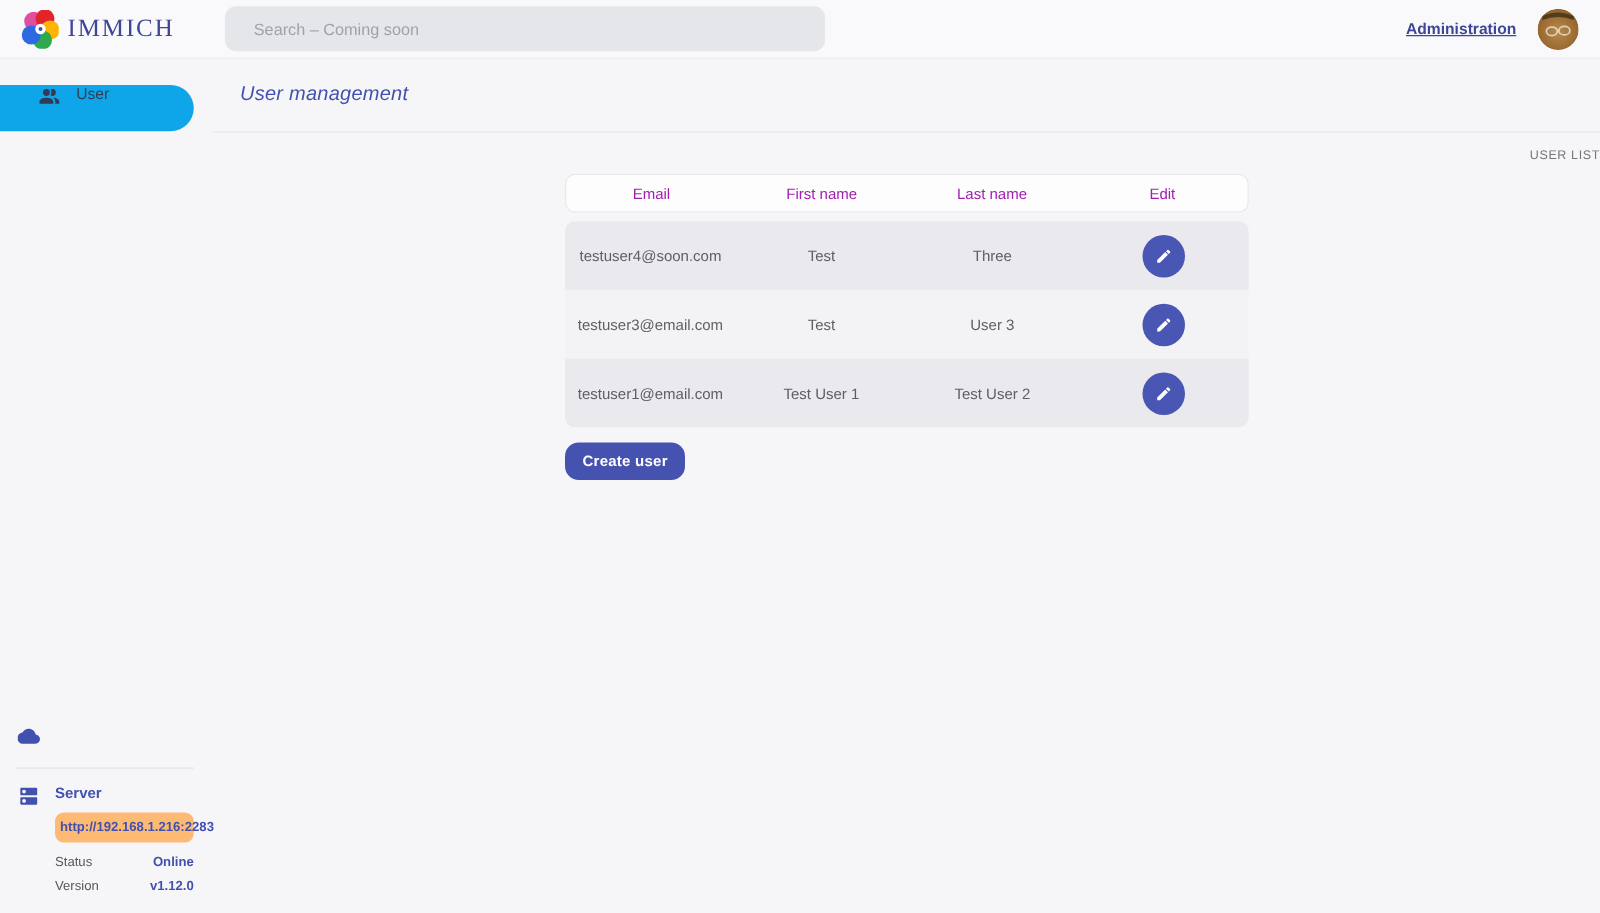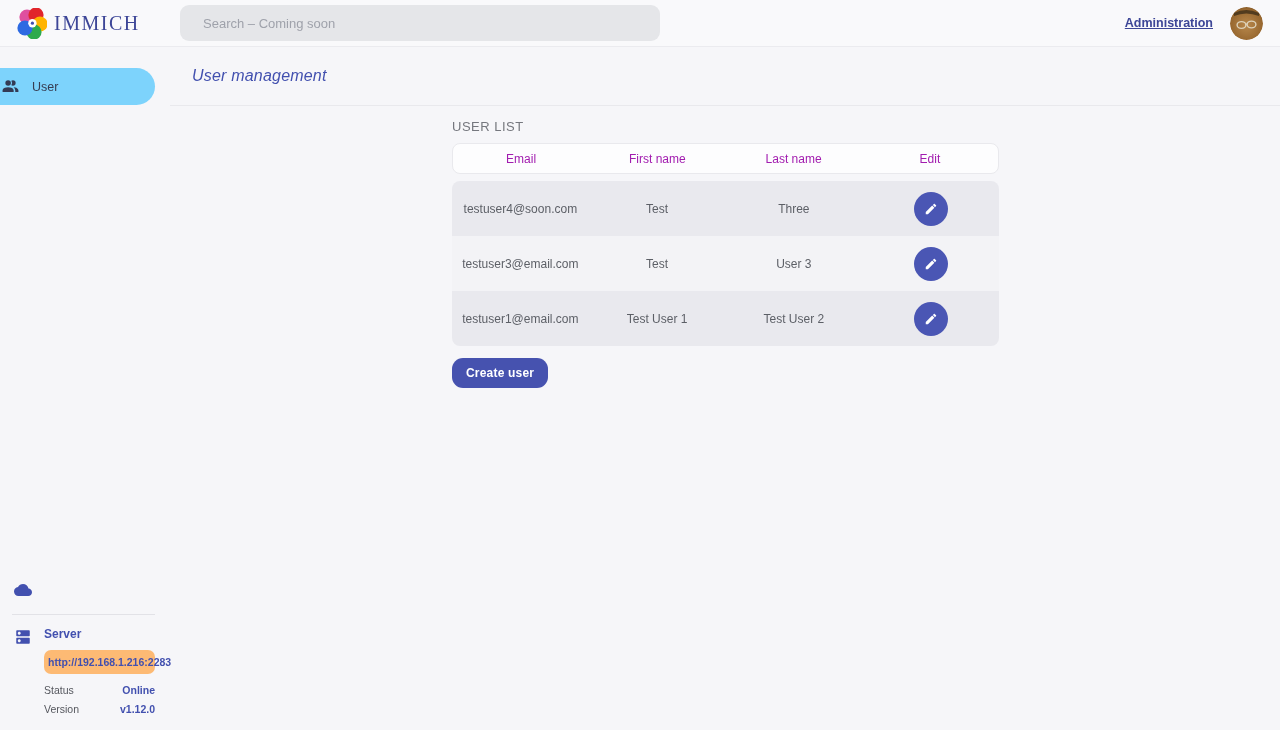--- a/index.html
+++ b/index.html
@@ -34,22 +34,22 @@
   }
   .search-input::placeholder { color: #9fa2ab; }
   .nav-right { margin-left: auto; display: flex; align-items: center; gap: 17px; padding-right: 17px; }
   .admin-link { font-size: 12.5px; font-weight: 700; color: #3d4697; text-decoration: underline; cursor: pointer; }
   .avatar { width: 33px; height: 33px; border-radius: 50%; overflow: hidden; cursor: pointer; flex: 0 0 auto; }
 
   
   .sidebar { position: absolute; top: 47px; left: 0; width: 170px; bottom: 0; }
   .side-item {
     margin-top: 21px; width: 155px; height: 37px;
-    background: #7dd3fc; border-radius: 0 19px 19px 0;
-    display: flex; align-items: center; gap: 12px; padding-left: 1px;
+    background: #0ea5e9; border-radius: 0 19px 19px 0;
+    display: flex; gap: 12px; padding-left: 30px;
     cursor: pointer;
   }
   .side-item-label { font-size: 12.5px; font-weight: 500; color: #373d52; }
 
   .side-bottom { position: absolute; bottom: 0; left: 0; width: 170px; padding-bottom: 15px; }
   .side-block { display: flex; gap: 12px; padding: 0 15px 0 14px; }
   .side-block .blk-icon { width: 18px; flex: 0 0 auto; padding-top: 1px; }
   .side-block .blk-content { flex: 1; min-width: 0; }
   .blk-title { font-size: 12px; font-weight: 700; color: #4250af; }
 
@@ -71,21 +71,21 @@
   
   .main { position: absolute; top: 47px; left: 170px; right: 0; bottom: 0; }
   .main-header {
     height: 59px; display: flex; align-items: center; padding-left: 22px;
     border-bottom: 1px solid #e9e9ed;
     font-style: italic;
   }
   .page-title { font-size: 16px; font-weight: 500; color: #4250af; letter-spacing: 0.2px; }
 
   .content { padding-left: 282px; padding-top: 13px; }
-  .section-label { font-size: 13px; color: #75777e; letter-spacing: 0.5px; }
+  .section-label { font-size: 10px; color: #75777e; letter-spacing: 0.5px; text-align: right; }
 
   .table-wrap { width: 547px; }
   .thead {
     margin-top: 9px; height: 31px;
     background: #fdfdfe; border: 1px solid #e9e9ed; border-radius: 8px;
     display: grid; grid-template-columns: repeat(4, 1fr); align-items: center;
   }
   .th { text-align: center; font-size: 12px; font-weight: 500; color: #a21caf; }
 
   .tbody { margin-top: 7px; border-radius: 8px; overflow: hidden; }

